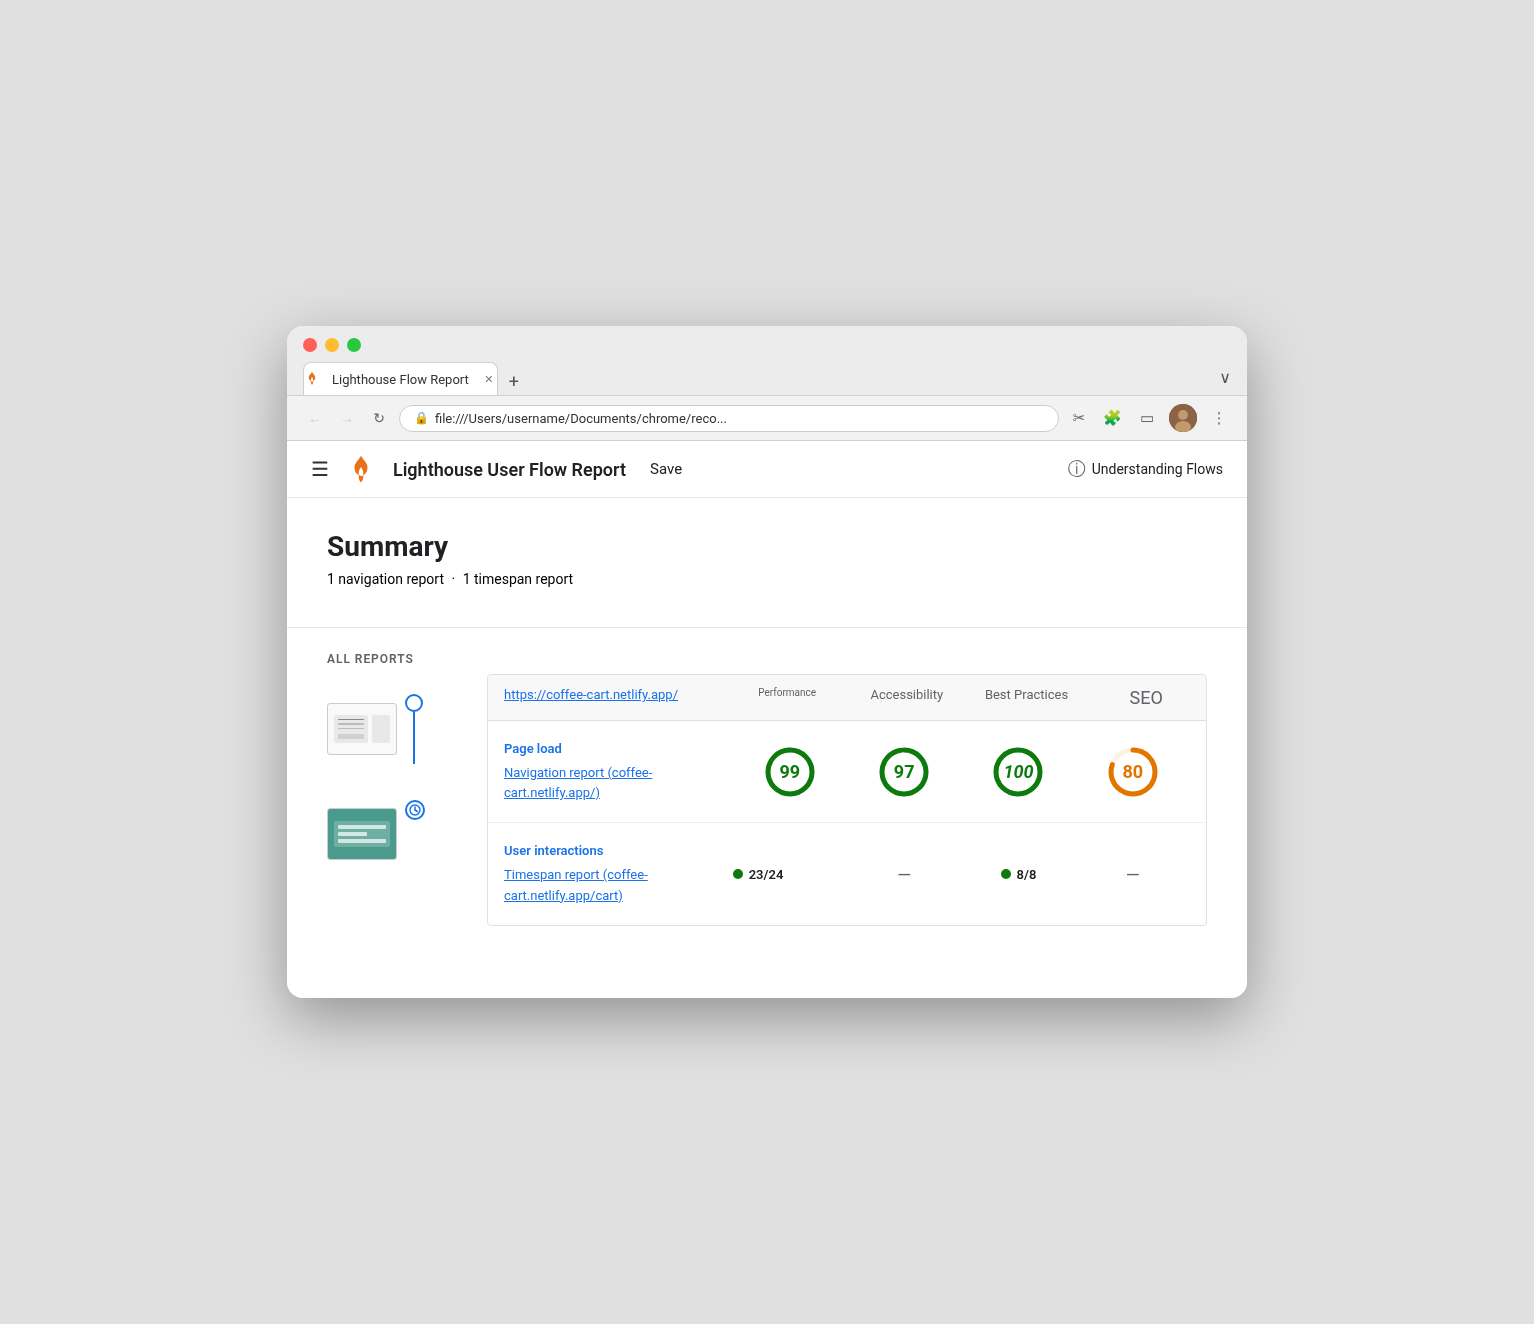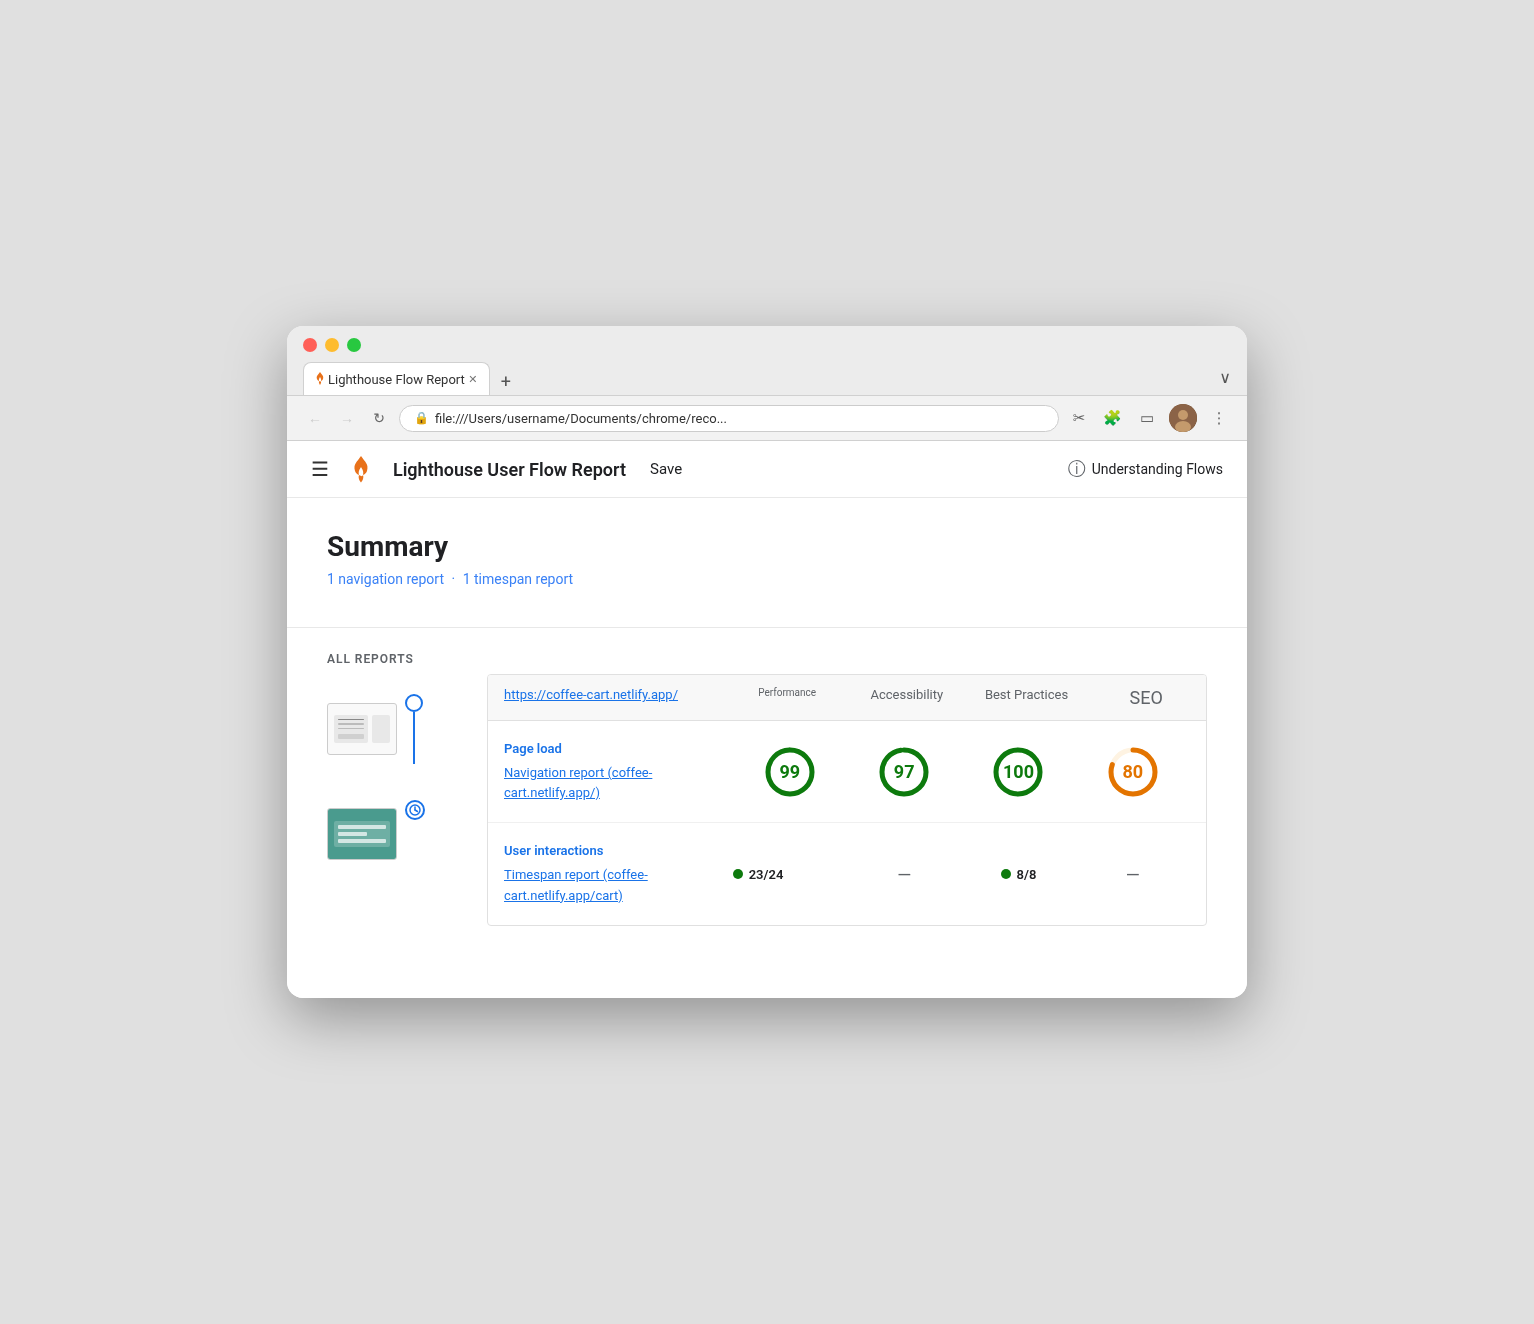--- a/index.html
+++ b/index.html
@@ -42,24 +42,24 @@
     .tl-green { background: #28c840; }
 
     .tab-bar {
       display: flex;
       align-items: flex-end;
       gap: 2px;
     }
     .tab {
       display: flex;
       align-items: center;
-      gap: 0;
+      gap: 12px;
       background: #ffffff;
       border-radius: 8px 8px 0 0;
-      padding: 8px 8px;
+      padding: 8px 0;
       font-size: 13px;
       color: #333;
       border: 1px solid #d0d0d0;
       border-bottom: none;
     }
     .tab-favicon {
       width: 16px;
       height: 16px;
       display: flex;
       align-items: center;
@@ -203,21 +203,21 @@
     }
 
     .summary-title {
       font-size: 28px;
       font-weight: 700;
       color: #202124;
       margin-bottom: 8px;
     }
     .summary-subtitle {
       font-size: 14px;
-      color: #3b82f6;
+      color: #000000;
       margin-bottom: 40px;
     }
     .dot-separator { margin: 0 4px; }
 
     .section-divider {
       border: none;
       border-top: 1px solid #e8e8e8;
       margin: 0 -40px 24px;
     }
 
@@ -537,21 +537,21 @@
           <div style="display:flex; justify-content:center;">
             <div class="score-circle">
               <svg width="56" height="56" viewBox="0 0 56 56">
                 <circle cx="28" cy="28" r="22" stroke="#e8f5e9" stroke-width="5" fill="none"></circle>
                 <circle cx="28" cy="28" r="22" stroke="#0d7a0d" stroke-width="5" fill="none" stroke-dasharray="138.2" stroke-dashoffset="4.1" stroke-linecap="round"></circle>
               </svg>
               <span class="score-value score-green">97</span>
             </div>
           </div>
 
-          <div style="display:flex; justify-content:center;">
+          <div style="display:flex; justify-content:center;font-style:italic;">
             <div class="score-circle">
               <svg width="56" height="56" viewBox="0 0 56 56">
                 <circle cx="28" cy="28" r="22" stroke="#e8f5e9" stroke-width="5" fill="none"></circle>
                 <circle cx="28" cy="28" r="22" stroke="#0d7a0d" stroke-width="5" fill="none" stroke-dasharray="138.2" stroke-dashoffset="0" stroke-linecap="round"></circle>
               </svg>
               <span class="score-value score-green">100</span>
             </div>
           </div>
 
           <div style="display:flex; justify-content:center;">

